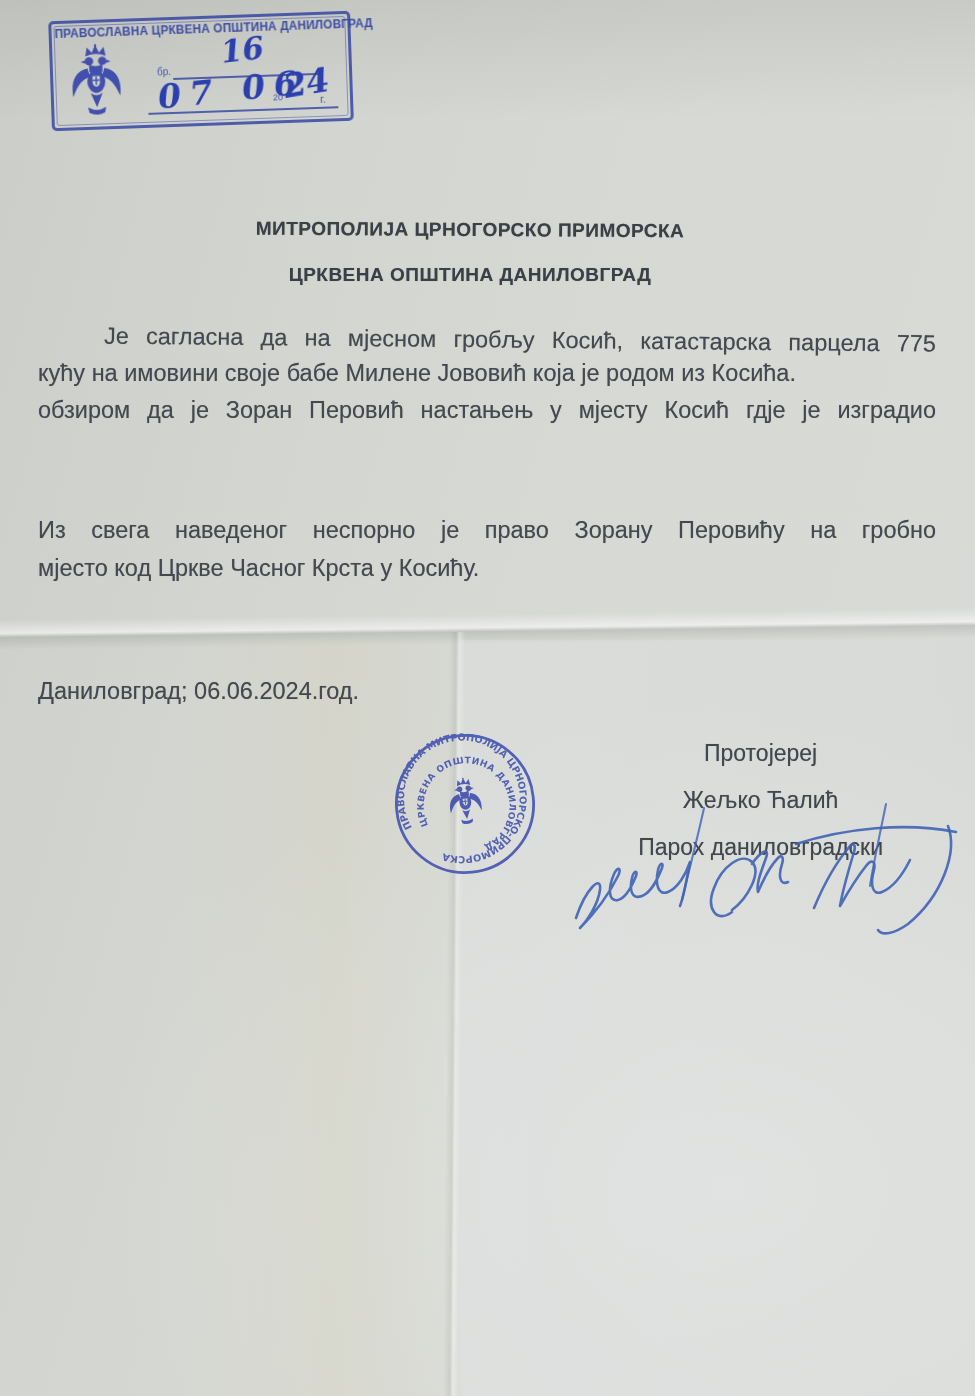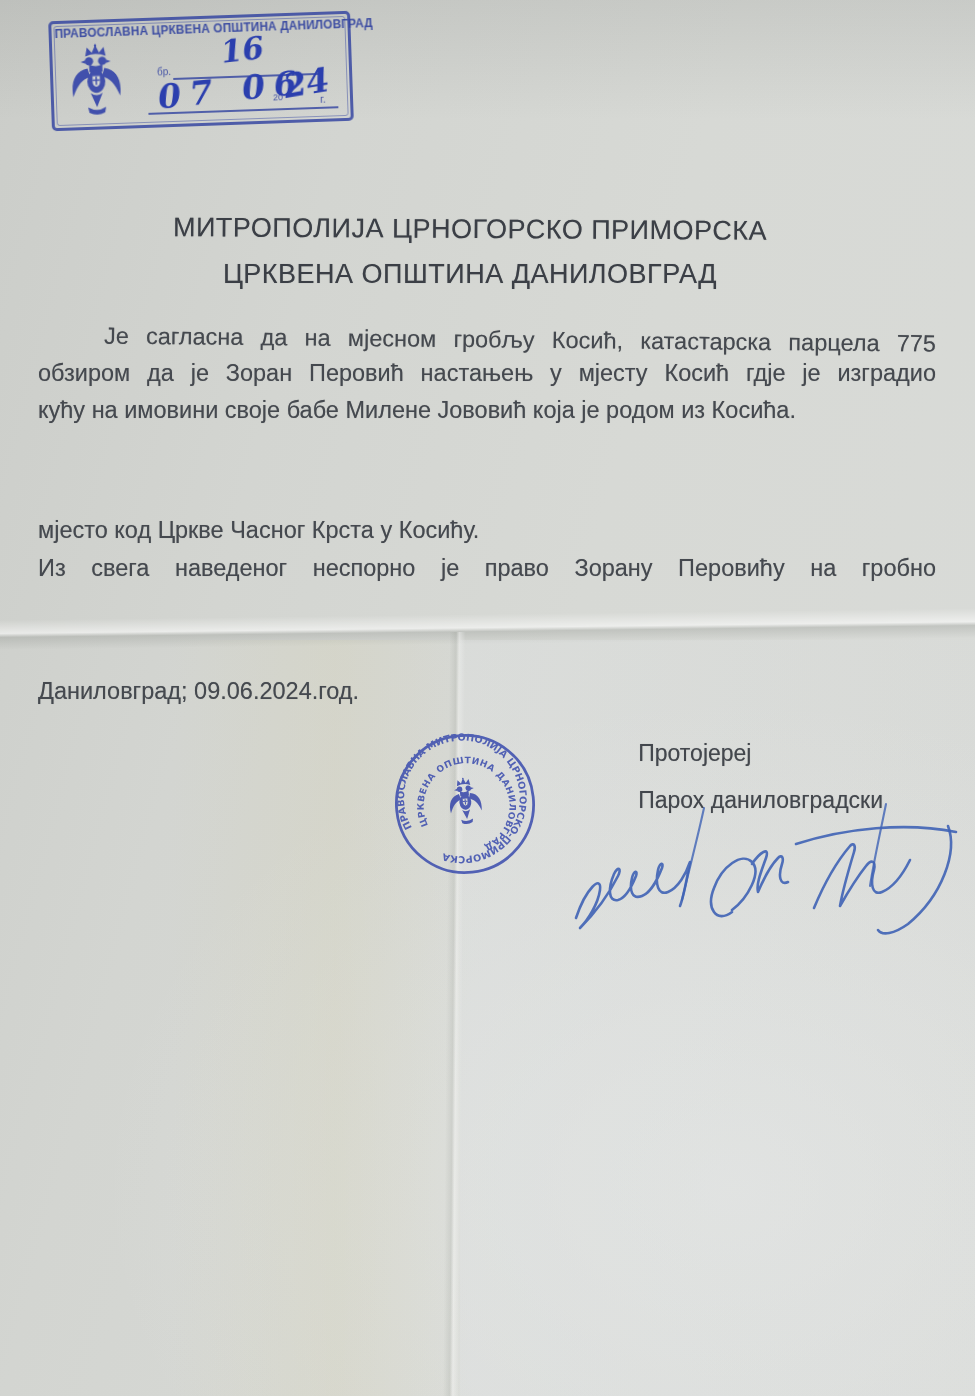--- a/index.html
+++ b/index.html
@@ -40,36 +40,36 @@
     font-size:31px;transform:rotate(-5deg);}
   .stamp-line1{position:absolute;left:120px;top:58px;width:146px;border-bottom:2px solid rgba(49,66,160,0.8);}
   .stamp-date-main{position:absolute;left:104px;top:52px;font-size:33px;letter-spacing:9px;transform:rotate(-4deg);white-space:nowrap;}
   .stamp-year-prefix{position:absolute;left:219px;top:76px;font-size:9px;color:rgba(49,66,160,0.85);}
   .stamp-year-value{position:absolute;left:230px;top:48px;font-size:33px;transform:rotate(-8deg);}
   .stamp-year-suffix{position:absolute;left:266px;top:78px;font-size:11px;color:rgba(49,66,160,0.85);}
   .stamp-line2{position:absolute;left:94px;top:92px;width:190px;border-bottom:2px solid rgba(49,66,160,0.8);}
 
   
   .title{position:absolute;top:207px;left:30px;width:880px;text-align:center;
-    font-size:27px;font-weight:normal;letter-spacing:0.5px;color:#3b3f46;line-height:45px;
+    font-size:19px;font-weight:bold;letter-spacing:0.5px;color:#3b3f46;line-height:45px;
     text-shadow:0 0 0.7px rgba(59,63,70,0.5);}
   .title .l1{transform:rotate(0.35deg);}
   .para{position:absolute;left:38px;width:898px;font-size:23.5px;color:#45494f;
     text-shadow:0 0 0.7px rgba(64,68,74,0.45);}
   .para .pl{line-height:37.5px;text-align:justify;text-align-last:justify;white-space:normal;}
   .para .pl.first{text-indent:66px;}
   .para .pl.last{text-align-last:left;}
   .para1{top:317px;}
   .para1 .pl:first-child{transform:rotate(0.55deg);transform-origin:0 50%;}
   .para2{top:512px;}
   .dateline{position:absolute;left:38px;top:678px;font-size:23.5px;color:#45494f;
     text-shadow:0 0 0.7px rgba(64,68,74,0.45);}
 
   
-  .signer{position:absolute;top:730px;right:92px;text-align:left;font-size:23px;
+  .signer{position:absolute;top:730px;right:92px;text-align:center;font-size:23px;
     color:#43474d;line-height:47px;text-shadow:0 0 0.7px rgba(64,68,74,0.45);}
 
   
   .seal{position:absolute;left:390px;top:728px;width:150px;height:152px;
     opacity:0.85;filter:blur(0.35px);}
   .sealtext{font-family:"DejaVu Sans","Liberation Sans",sans-serif;font-weight:bold;fill:#3a4cae;}
   .seal-outer-t{font-size:9px;}
   .seal-inner-t{font-size:8.4px;}
 
   
@@ -124,48 +124,49 @@
     <div class="stamp-line2"></div>
   </div>
 
   <div class="title">
     <div class="l1">МИТРОПОЛИЈА ЦРНОГОРСКО ПРИМОРСКА</div>
     <div class="l2">ЦРКВЕНА ОПШТИНА ДАНИЛОВГРАД</div>
   </div>
 
   <div class="para para1">
     <div class="pl first">Је сагласна да на мјесном гробљу Косић, катастарска парцела 775</div>
+    <div class="pl last">кућу на имовини своје бабе Милене Јововић која је родом из Косића.</div>
     <div class="pl">обзиром да је Зоран Перовић настањењ у мјесту Косић гдје је изградио</div>
-    <div class="pl last">кућу на имовини своје бабе Милене Јововић која је родом из Косића.</div>
   </div>
 
   <div class="para para2">
+    <div class="pl">Из свега наведеног неспорно је право Зорану Перовићу на гробно</div>
     <div class="pl last">мјесто код Цркве Часног Крста у Косићу.</div>
-    <div class="pl">Из свега наведеног неспорно је право Зорану Перовићу на гробно</div>
   </div>
 
-  <div class="dateline">Даниловград; 09.06.2024.год.</div>
+  <div class="dateline">Даниловград; 06.06.2024.год.</div>
 
   <svg class="seal" viewBox="0 0 140 140">
     <g transform="rotate(-6 70 70)">
       <circle cx="70" cy="70" r="64" fill="none" stroke="#3a4cae" stroke-width="2.6"></circle>
       <path id="sealOuterPath" d="M 19.3 88.5 A 54 54 0 1 1 19.4 88.7" fill="none"></path>
       <path id="sealInnerPath" d="M 35.4 90 A 40 40 0 1 1 35.5 90.2" fill="none"></path>
       <text class="sealtext seal-outer-t">
         <textPath href="#sealOuterPath" startOffset="2" textLength="300">ПРАВОСЛАВНА МИТРОПОЛИЈА ЦРНОГОРСКО-ПРИМОРСКА</textPath>
       </text>
       <text class="sealtext seal-inner-t">
         <textPath href="#sealInnerPath" startOffset="4" textLength="190">ЦРКВЕНА ОПШТИНА ДАНИЛОВГРАД</textPath>
       </text>
       <use href="#eagle-emblem" transform="translate(52 45) scale(0.37)"></use>
     </g>
   </svg>
 
   <div class="signer">
     <div>Протојереј</div>
+    <div>Жељко Ћалић</div>
     <div>Парох даниловградски</div>
   </div>
 
   <svg class="signature" viewBox="0 0 414 165">
     <path class="sigstroke thin" d="M148 10 C142 38 134 68 126 102"></path>
     <path class="sigstroke thin" d="M330 6 C324 36 318 62 314 88"></path>
     <path class="sigstroke" d="M20 120 C30 90 46 76 44 92 C42 106 32 122 24 130 C40 114 54 94 62 78 C66 70 62 68 58 76 C52 90 52 104 62 102 C70 100 76 88 80 78 C82 72 78 72 76 80 C73 92 76 102 86 98 C96 94 102 80 106 70 C108 64 104 64 102 72 C99 86 102 98 112 94 C122 90 130 76 134 64 C130 84 128 98 124 108"></path>
     <path class="sigstroke" d="M176 114 C160 126 150 110 158 90 C166 68 186 54 196 64 C206 74 192 100 176 112 M196 66 C204 54 214 48 210 60 C205 74 200 86 202 94 C208 80 216 66 222 60 C226 56 228 60 226 66 C222 78 224 88 232 84"></path>
     <path class="sigstroke" d="M258 110 C268 86 282 62 294 48 C298 44 300 48 298 54 C292 74 286 96 284 108 C292 94 302 78 310 68 C316 60 320 64 318 72 C314 86 316 98 326 94 C338 89 348 74 354 62"></path>
     <path class="sigstroke" d="M240 46 C290 30 350 24 400 34"></path>

